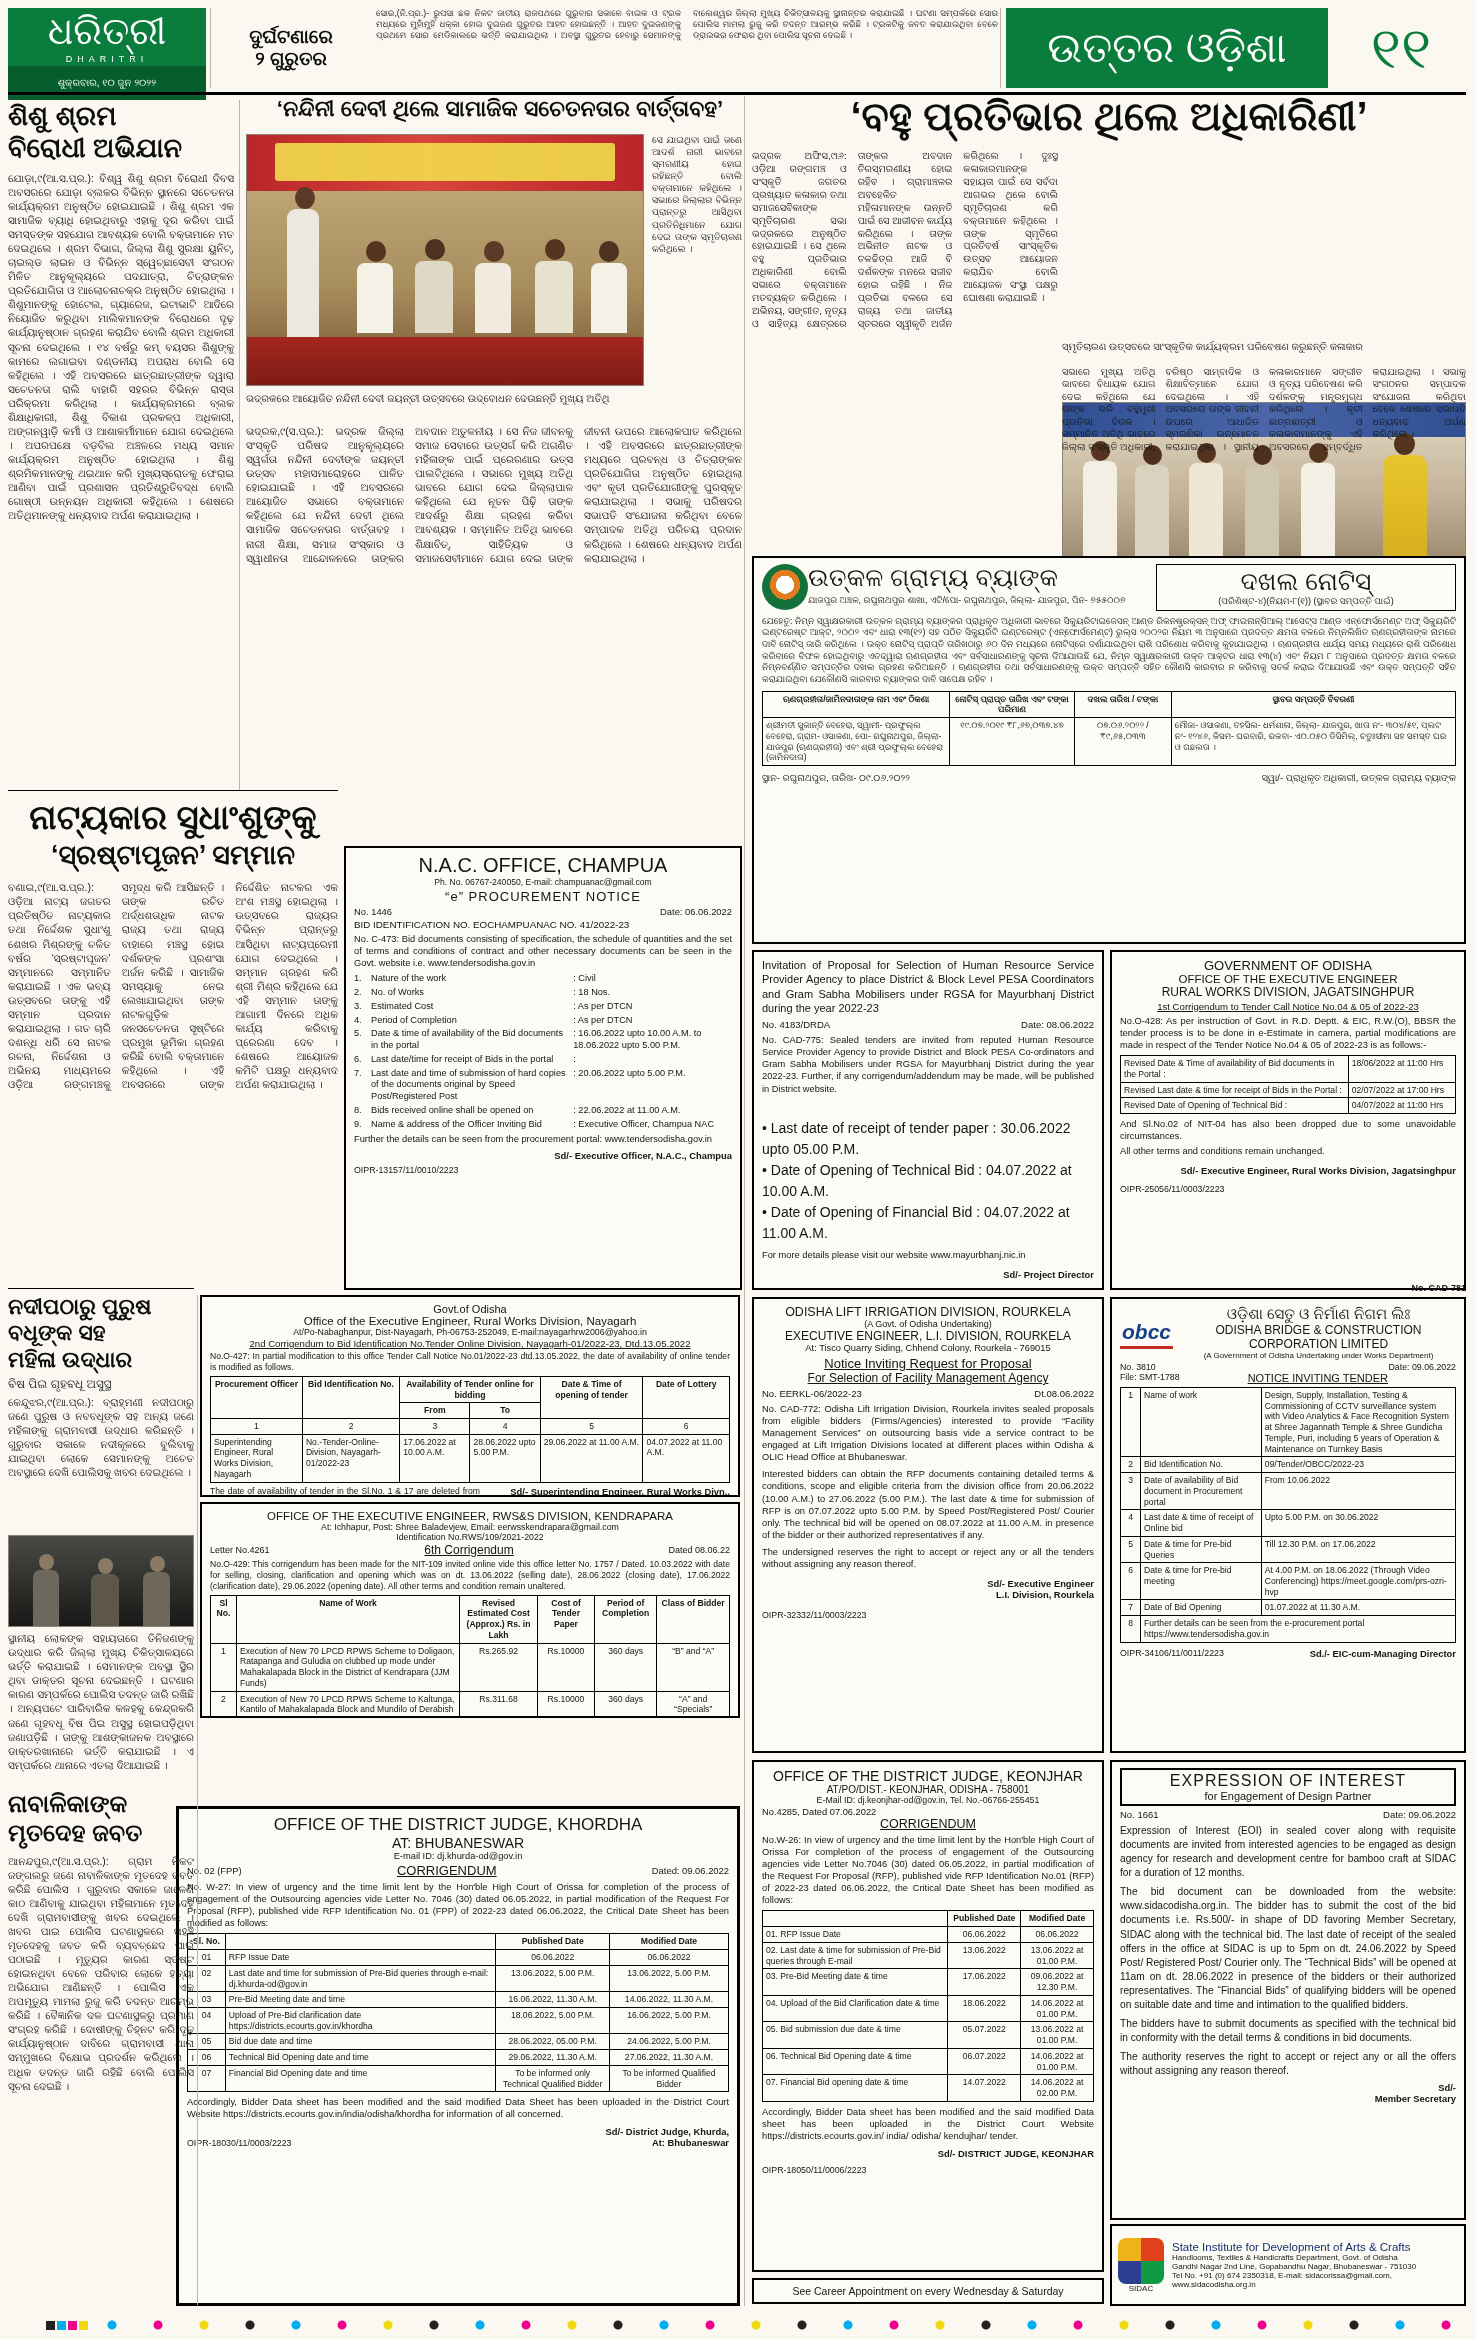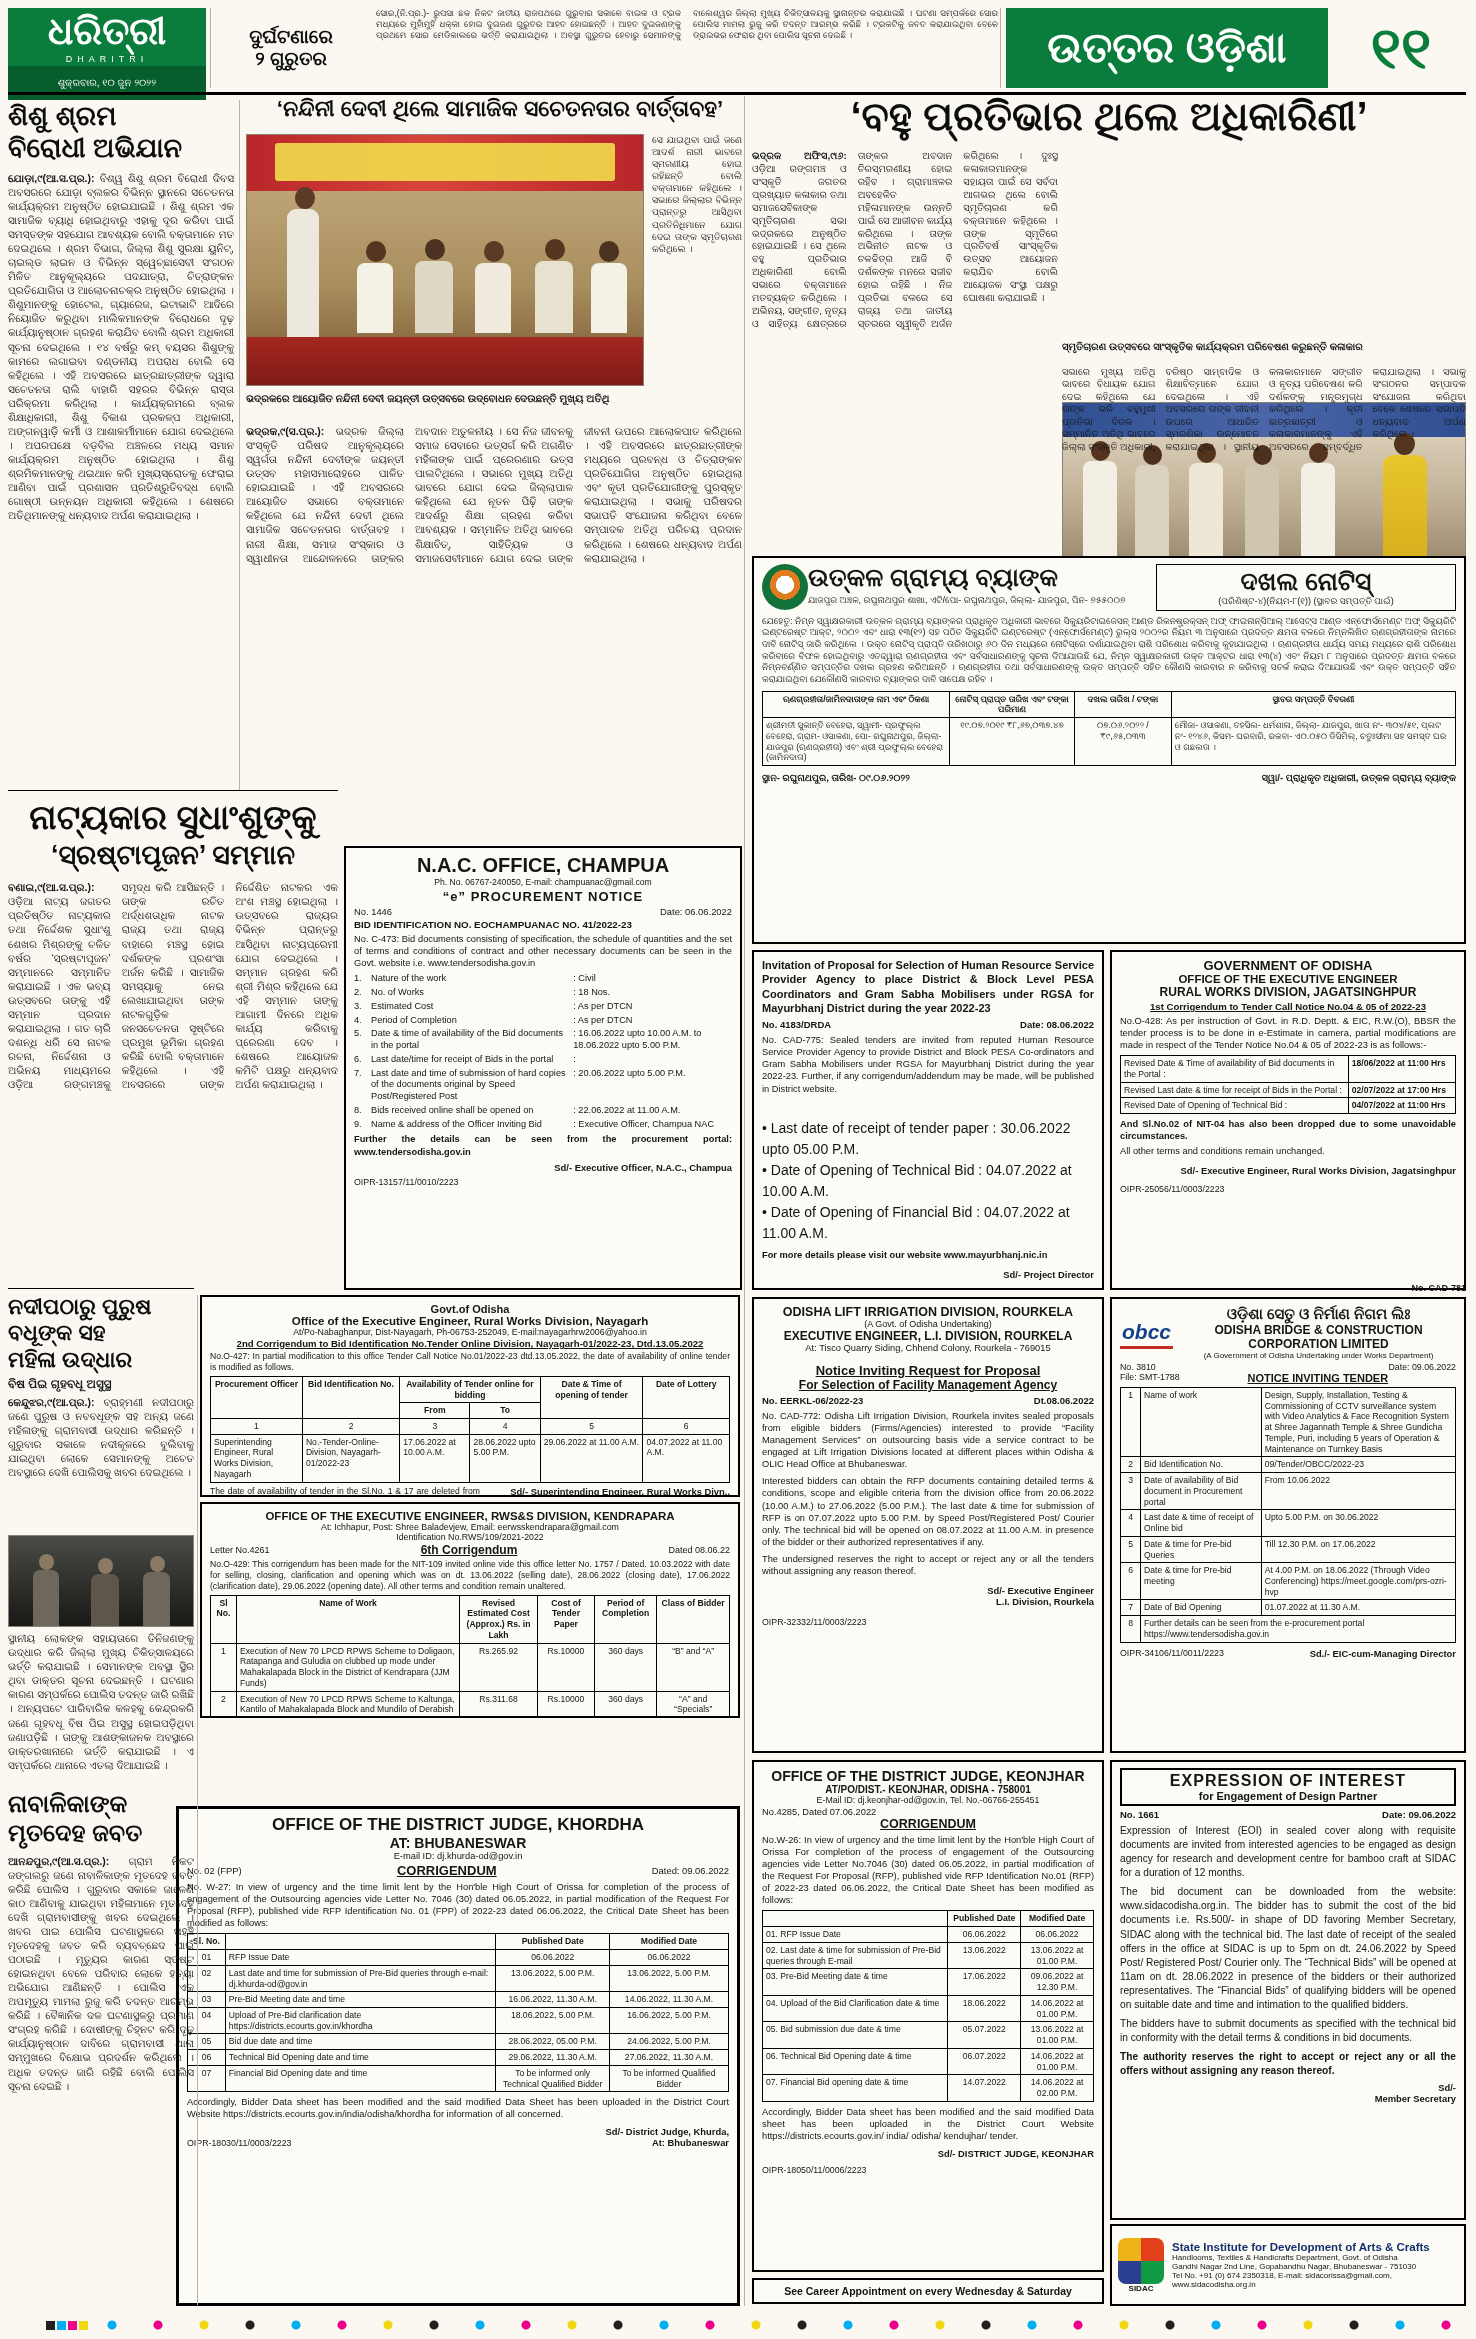--- a/index.html
+++ b/index.html
@@ -1,20 +1,20 @@
 <!DOCTYPE html>
 <html><head>
 <meta charset="utf-8">
 <style>
 *{box-sizing:border-box}
 html,body{margin:0;padding:0}
 body{background:#d8d5cd;font-family:"Liberation Sans",sans-serif}
 #page{position:relative;width:1476px;height:2339px;margin:0 auto;background:#faf8f1;color:#151515;overflow:hidden}
 .abs{position:absolute}
-.b{font-weight:700}
+.b{font-weight:400}
 .c{text-align:center}
 .j{text-align:justify}
 .u{text-decoration:underline}
 .r{text-align:right}
 .txt{font-size:10.5px;line-height:1.34;text-align:justify}
 .sm{font-size:9.3px;line-height:1.3;text-align:justify}
 .xs{font-size:8.6px;line-height:1.27;text-align:justify}
 .cols2{column-count:2;column-gap:12px}
 .cols3{column-count:3;column-gap:11px}
 .cols4{column-count:4;column-gap:10px}
@@ -272,21 +272,21 @@
     <div class="sm" style="margin-top:3px">All other terms and conditions remain unchanged.</div>
     <div class="sign" style="margin-top:8px">Sd/- Executive Engineer, Rural Works Division, Jagatsinghpur</div>
     <div class="oipr" style="margin-top:8px">OIPR-25056/11/0003/2223</div>
   </div>
 
   <div class="abs notice" style="left:752px;top:1297px;width:352px;height:456px">
     <div class="c b" style="font-size:12.5px">ODISHA LIFT IRRIGATION DIVISION, ROURKELA</div>
     <div class="c" style="font-size:9px">(A Govt. of Odisha Undertaking)</div>
     <div class="c b" style="font-size:12px">EXECUTIVE ENGINEER, L.I. DIVISION, ROURKELA</div>
     <div class="c" style="font-size:9.3px">At: Tisco Quarry Siding, Chhend Colony, Rourkela - 769015</div>
-    <div class="c b u" style="font-size:13px;margin-top:10px">Notice Inviting Request for Proposal</div>
+    <div class="c b u" style="font-size:13px;margin-top:3px">Notice Inviting Request for Proposal</div>
     <div class="c b u" style="font-size:12px">For Selection of Facility Management Agency</div>
     <div class="flexsb b" style="font-size:9.5px;margin-top:3px">
       <span>No. EERKL-06/2022-23</span>
       <span>Dt.08.06.2022</span>
     </div>
     <div class="sm" style="margin-top:4px">No. CAD-772: Odisha Lift Irrigation Division, Rourkela invites sealed proposals from eligible bidders (Firms/Agencies) interested to provide “Facility Management Services” on outsourcing basis vide a service contract to be engaged at Lift Irrigation Divisions located at different places within Odisha &amp; OLIC Head Office at Bhubaneswar.</div>
     <div class="sm" style="margin-top:5px">Interested bidders can obtain the RFP documents containing detailed terms &amp; conditions, scope and eligible criteria from the division office from 20.06.2022 (10.00 A.M.) to 27.06.2022 (5.00 P.M.). The last date &amp; time for submission of RFP is on 07.07.2022 upto 5.00 P.M. by Speed Post/Registered Post/ Courier only. The technical bid will be opened on 08.07.2022 at 11.00 A.M. in presence of the bidder or their authorized representatives if any.</div>
     <div class="sm" style="margin-top:5px">The undersigned reserves the right to accept or reject any or all the tenders without assigning any reason thereof.</div>
     <div class="sign" style="margin-top:8px">Sd/- Executive Engineer</div>
     <div class="sign">L.I. Division, Rourkela</div>

